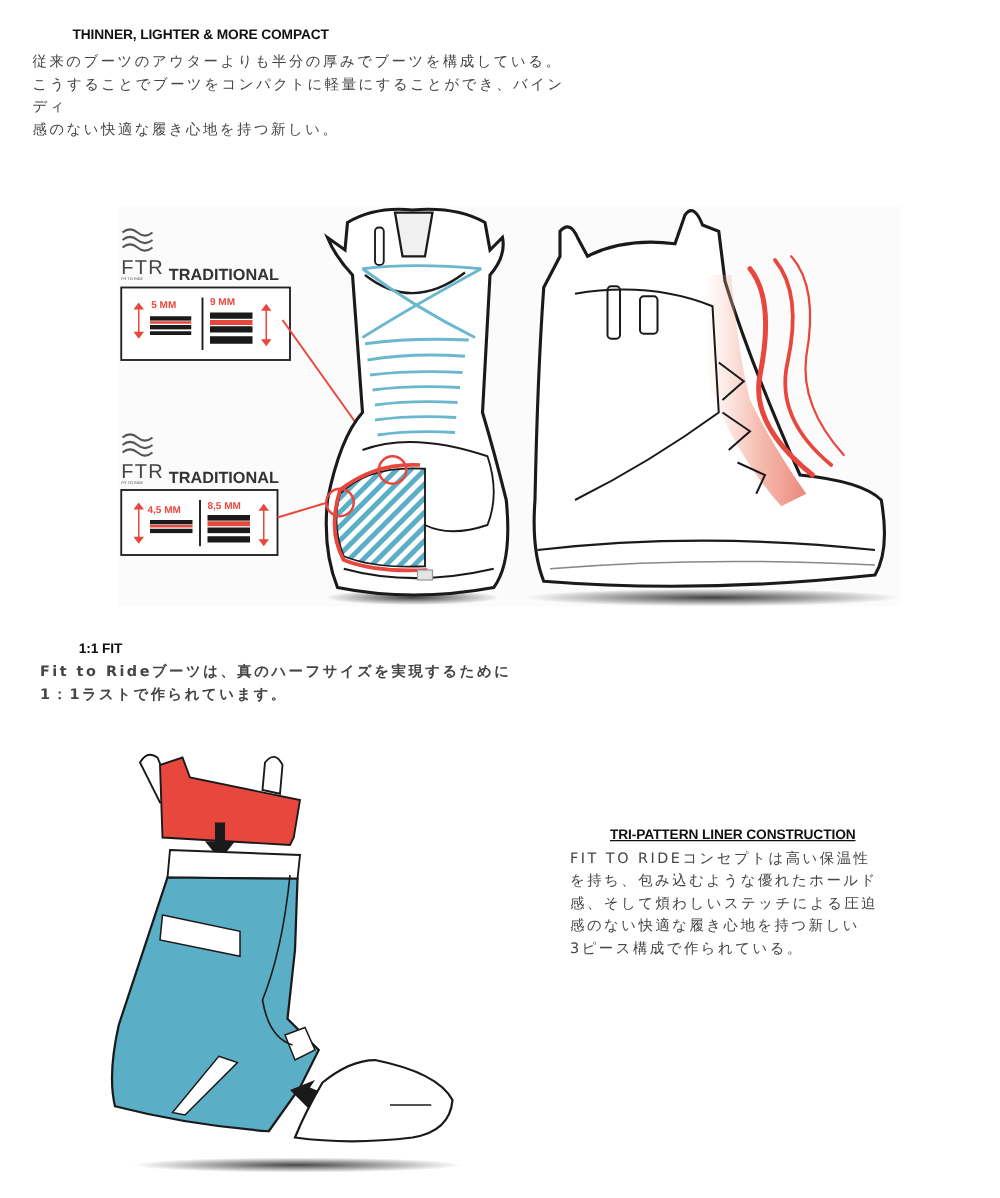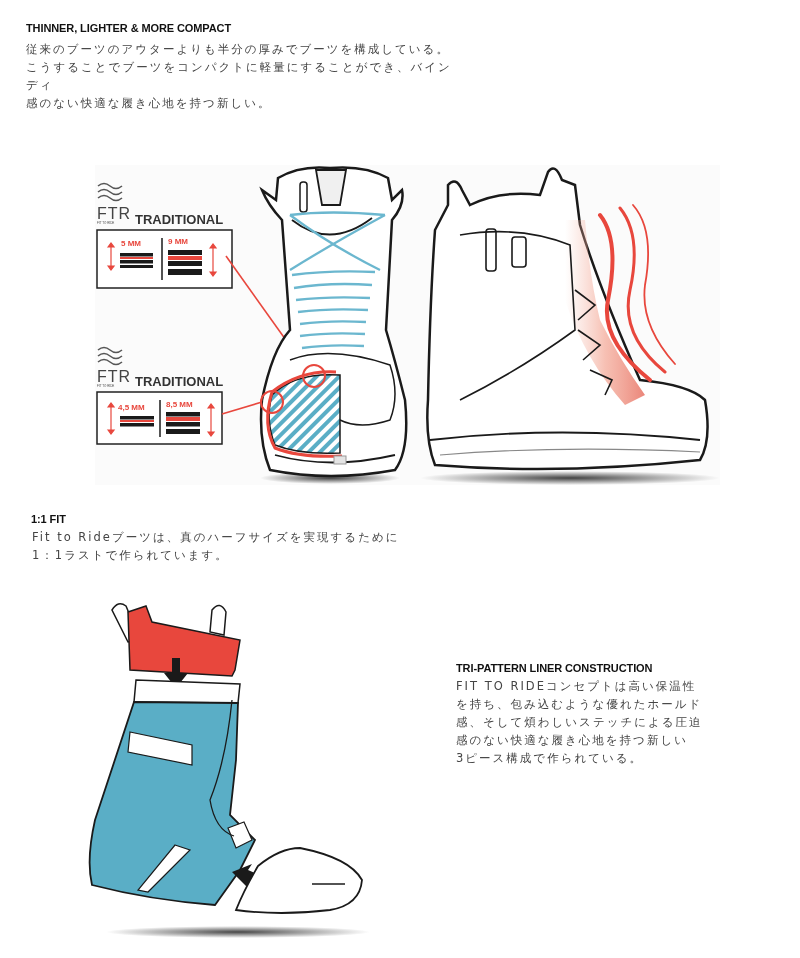--- a/index.html
+++ b/index.html
@@ -1,19 +1,19 @@
 <!DOCTYPE html>
 <html><head>
 <meta charset="utf-8">
 <style>
   html, body { margin: 0; padding: 0; background: #ffffff; }
   body { width: 800px; height: 958px; position: relative; overflow: hidden;
          font-family: "DejaVu Sans", "Liberation Sans", sans-serif; color: #333; }
   .heading { position: absolute; font-family: "Liberation Sans", sans-serif; font-weight: bold;
-             font-size: 11px; color: #111; letter-spacing: -0.1px; }
+             font-size: 11px; color: #111; letter-spacing: -0.1px; margin-left: 32px; }
   .body-text { position: absolute; font-size: 11.5px; line-height: 18px; color: #444;
                letter-spacing: 2px; white-space: pre-line; }
   .svg-layer { position: absolute; left: 0; top: 0; }
   .svg-text { font-family: "Liberation Sans", sans-serif; }
 </style>
 </head>
 <body>
 
 <div class="heading" style="left:26px; top:22px;">THINNER, LIGHTER &amp; MORE COMPACT</div>
 <div class="body-text" style="left:26px; top:40px; width:430px;">従来のブーツのアウターよりも半分の厚みでブーツを構成している。
@@ -145,21 +145,21 @@
     <path d="M440 455 Q560 445 700 452" stroke="#888" stroke-width="1.2" fill="none"></path>
     <g stroke="#e8473d" fill="none" stroke-linecap="round">
       <path d="M600 215 Q620 240 608 300 Q600 340 650 380" stroke-width="4"></path>
       <path d="M620 208 Q642 235 630 290 Q620 335 665 372" stroke-width="3"></path>
       <path d="M633 205 Q655 230 645 285 Q640 325 675 364" stroke-width="1.8"></path>
     </g>
   </g>
 </svg>
 
 <div class="heading" style="left:31px; top:513px;">1:1 FIT</div>
-<div class="body-text" style="left:32px; top:528px; width:380px;">Fit to Rideブーツは、真のハーフサイズを実現するために
+<div class="body-text" style="left:32px; top:528px; width:380px;font-weight:bold;">Fit to Rideブーツは、真のハーフサイズを実現するために
 1：1ラストで作られています。</div>
 
 <svg class="svg-layer" width="800" height="958" viewBox="0 0 800 958" style="top:0;">
   <defs>
     <radialGradient id="shadow2" cx="0.5" cy="0.5" r="0.5">
       <stop offset="0" stop-color="#333" stop-opacity="0.9"></stop>
       <stop offset="1" stop-color="#333" stop-opacity="0"></stop>
     </radialGradient>
   </defs>
   <ellipse cx="238" cy="932" rx="132" ry="6" fill="url(#shadow2)"></ellipse>
@@ -178,18 +178,18 @@
   <path d="M175 845 L190 850 L148 892 L138 890 Z" fill="#fff" stroke="#1a1a1a" stroke-width="1.2"></path>
   <path d="M228 828 L244 822 L252 840 L236 848 Z" fill="#fff" stroke="#1a1a1a" stroke-width="1.2"></path>
   <path d="M232 700 Q226 760 210 800 Q215 830 234 836" stroke="#1a1a1a" stroke-width="1.3" fill="none"></path>
 
   <path d="M262 876 L248 870 L252 864 L232 872 L248 888 L250 882 L260 886 Z" fill="#1a1a1a"></path>
 
   <path d="M258 866 Q280 848 300 848 Q350 858 362 880 Q360 905 330 910 Q280 916 236 910 Q244 890 258 866 Z" fill="#fff" stroke="#1a1a1a" stroke-width="1.8"></path>
   <path d="M312 884 L345 884" stroke="#1a1a1a" stroke-width="1.3"></path>
 </svg>
 
-<div class="heading" style="left:456px; top:662px;">TRI-PATTERN LINER CONSTRUCTION</div>
+<div class="heading" style="left:456px; top:662px;text-decoration:underline;">TRI-PATTERN LINER CONSTRUCTION</div>
 <div class="body-text" style="left:456px; top:677px; width:260px;">FIT TO RIDEコンセプトは高い保温性
 を持ち、包み込むような優れたホールド
 感、そして煩わしいステッチによる圧迫
 感のない快適な履き心地を持つ新しい
 3ピース構成で作られている。</div>
 
 </body></html>

